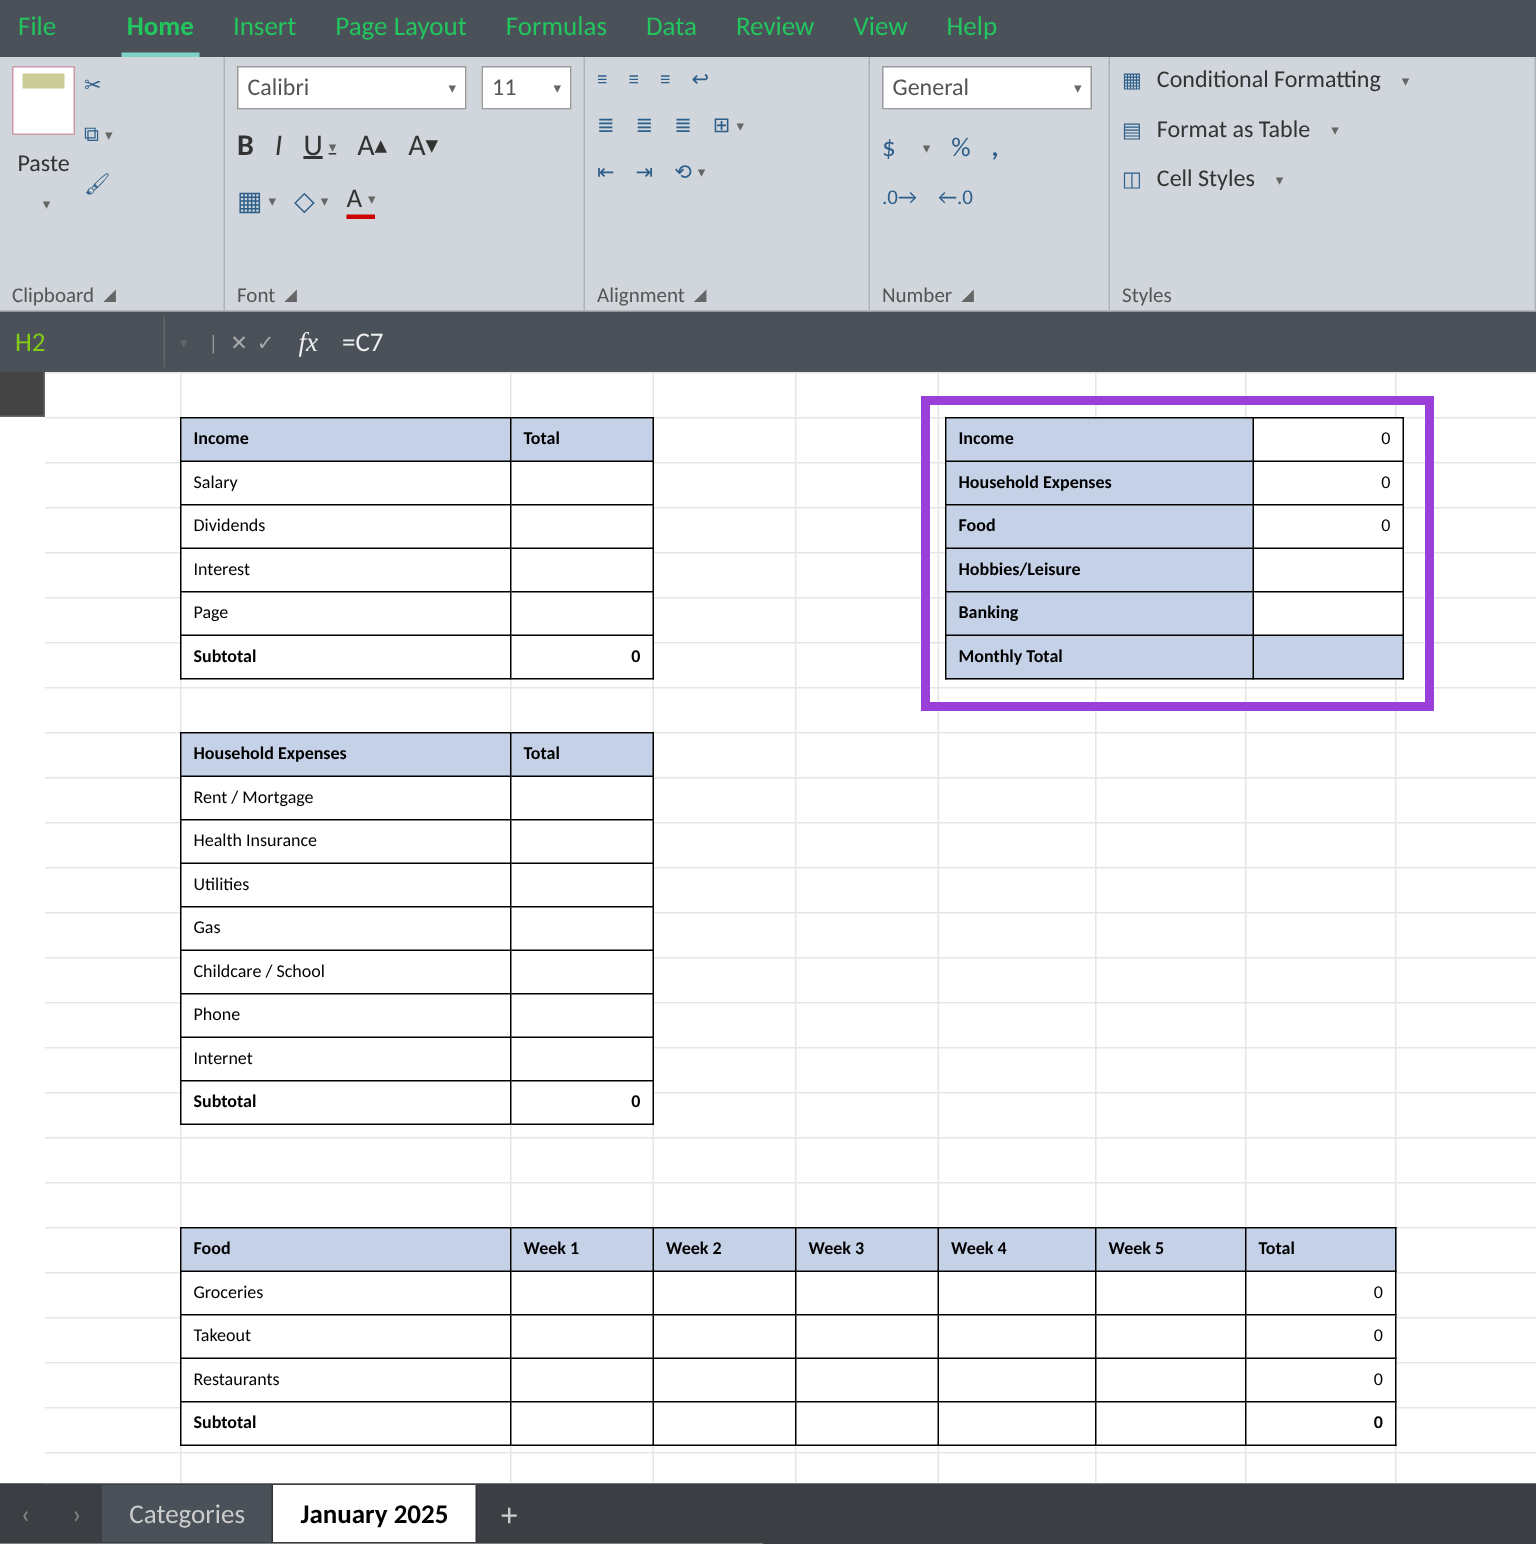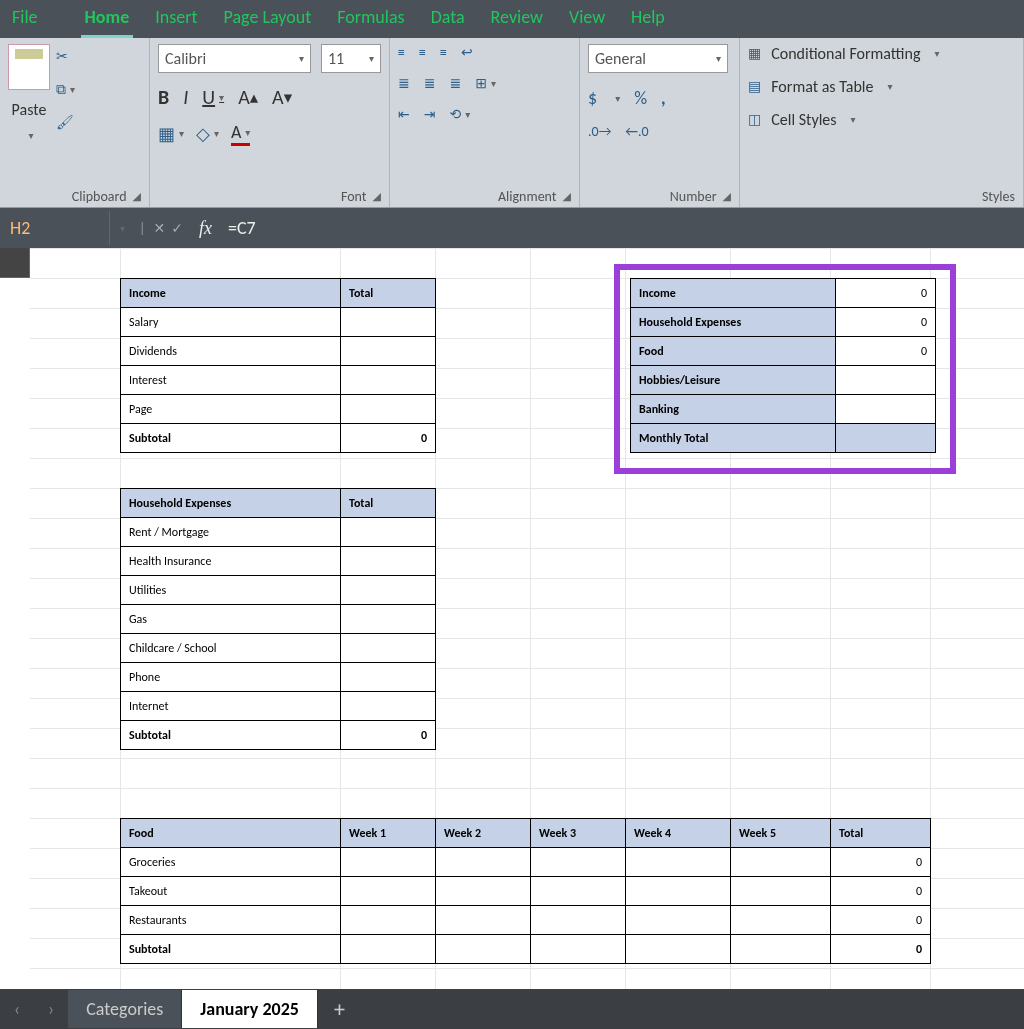--- a/index.html
+++ b/index.html
@@ -7,35 +7,35 @@
   
   
   .menubar { background: #4a5158; color: #22c55e; display: flex; height: 38px; padding: 0 8px; gap: 18px; font-size: 18px; }
   .menubar .item { padding: 6px 4px; cursor: pointer; }
   .menubar .item.active { border-bottom: 3px solid #7fd4c8; font-weight: 600; margin-left: 21px; }
   
   
   .ribbon { background: #d0d6db; display: flex; height: 170px; border-bottom: 1px solid #999; }
   .rgroup { border-right: 1px solid #aeb4ba; display: flex; flex-direction: column; justify-content: space-between; padding: 6px 8px 2px 8px; }
   .rgroup .body { flex: 1; display: flex; align-items: flex-start; gap: 6px; }
-  .rgroup .label { text-align: center; color: #555; font-size: 14px; padding-top: 3px; display:flex; justify-content:flex-end; align-items:center; gap:6px;}
+  .rgroup .label { text-align: center; color: #555; font-size: 14px; padding-top: 3px; display:flex; justify-content:flex-start; align-items:center; gap:6px;}
   .icon-btn { display: inline-flex; align-items: center; justify-content: center; cursor: pointer; color:#2e5f8a;}
   .stack { display: flex; flex-direction: column; gap: 10px; align-items: flex-start; }
   .hstack { display: flex; flex-direction: row; gap: 10px; align-items: center; }
   .combo { background: #fff; border: 1px solid #999; padding: 4px 6px; font-size: 16px; color:#555; display:flex; justify-content:space-between; align-items:center;}
   .chev { font-size:10px; color:#666; margin-left:4px;}
   .ribbon-text { color:#333; font-size:16px;}
   .launcher { font-size:11px; color:#666;}
   
   .paste-icon { width:42px; height:46px; border:1px solid #c9a; background:#fff; position:relative;}
   .paste-icon::before{content:""; position:absolute; top:4px; left:6px; right:6px; height:10px; background:#cc9;}
   
   
   .namebar { background:#4a5158; display:flex; align-items:center; height:40px; color:#eee;}
-  .namebox { width:110px; padding:6px 10px; color:#fdba74; font-size:18px; border-right:1px solid #666;}
+  .namebox { width:110px; padding:6px 10px; color:#84cc16; font-size:18px; border-right:1px solid #666;}
   .fx { padding:0 10px; font-style:italic; font-size:18px; font-family:serif;}
   .formula-input { flex:1; padding:6px; color:#eee; font-size:18px;}
   
   
   .gridwrap { position:absolute; top:248px; left:0; right:0; bottom:40px; background:#fff; overflow:hidden;}
   .colheaders { display:flex; background:#444; color:#ddd; height:30px; position:sticky; top:0;}
   .colheaders .corner{ width:30px; border-right:1px solid #666; border-bottom:1px solid #666;}
   .colheaders .ch { border-right:1px solid #666; border-bottom:1px solid #666; display:flex; align-items:center; justify-content:center; font-size:16px;}
   .sheet { position:absolute; left:30px; top:0; right:0; bottom:0; background:#fff;}
   .cellgrid { position:relative; width:100%; height:100%; }

